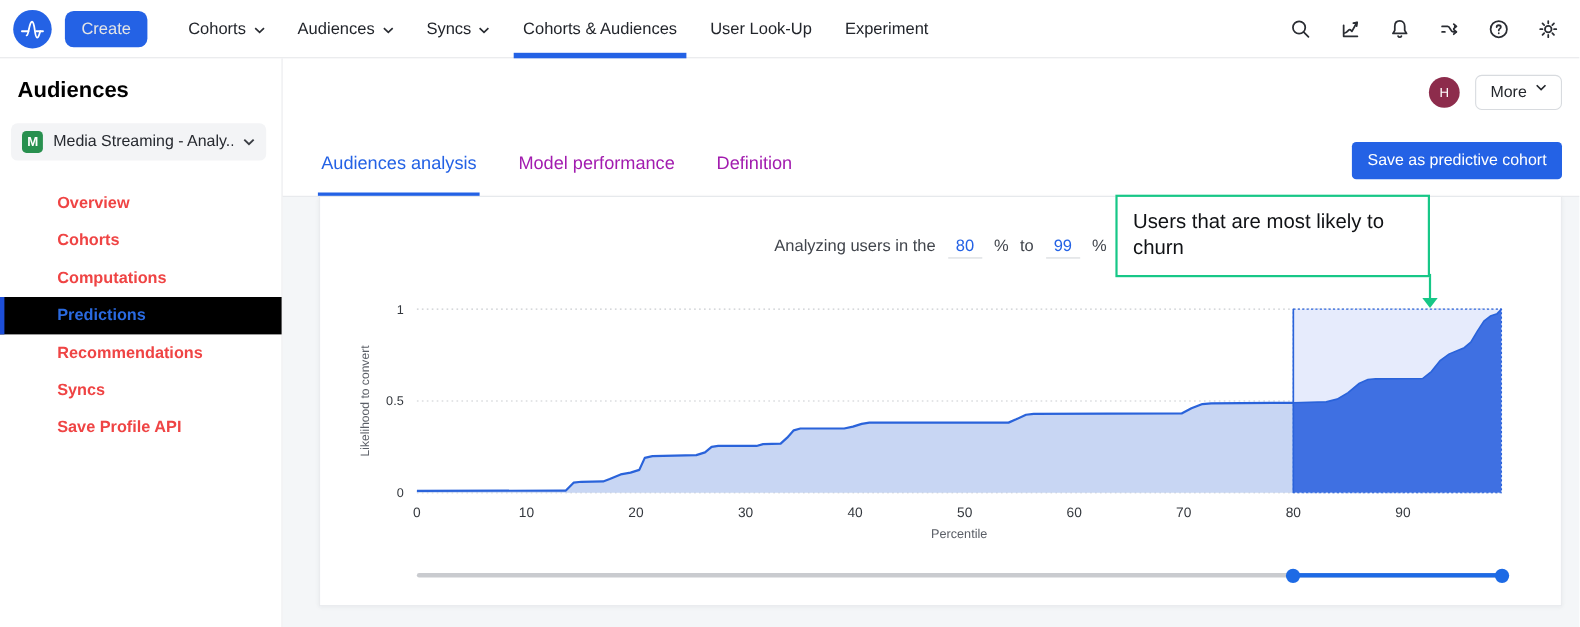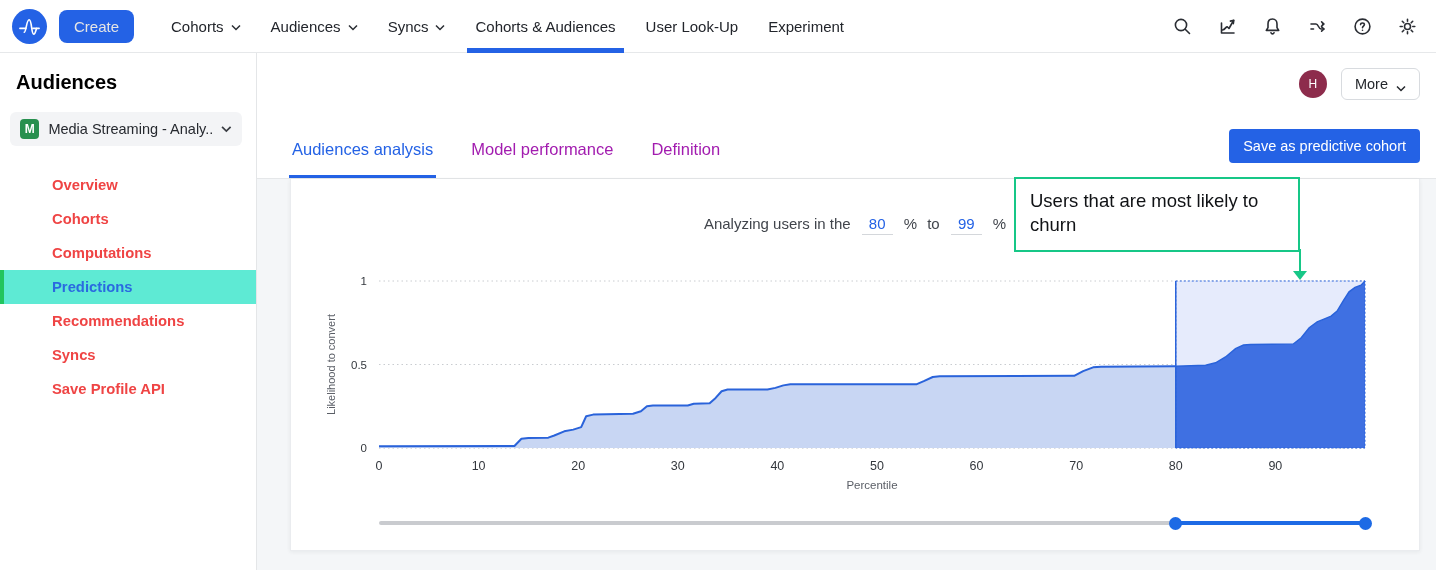--- a/index.html
+++ b/index.html
@@ -29,28 +29,28 @@
   .sidebar-title { font-size:20px; font-weight:700; color:#000000; padding:0 16px; margin-bottom:18px; }
   .project-pill { margin:0 14px 22px 10px; height:34px; background:#f3f4f6; border-radius:6px;
     display:flex; align-items:center; gap:9px; padding:0 10px; cursor:pointer; }
   .project-badge { width:20px; height:20px; border-radius:4px; background:#28904f; color:#fff;
     font-size:12px; font-weight:700; display:flex; align-items:center; justify-content:center; }
   .project-name { font-size:14.5px; color:#26292f; white-space:nowrap; overflow:hidden; }
   .project-pill .chev { margin-left:auto; color:#3a3d43; }
   .side-menu { list-style:none; }
   .side-item { padding:9px 16px 9px 48px; font-size:14.8px; font-weight:700; color:#ef4444;
     cursor:pointer; border-left:4px solid transparent; }
-  .side-item.active { color:#2a6ae0; background:#5eead4; border-left:4px solid #22c55e; }
+  .side-item.active { color:#2a6ae0; background:#000000; border-left:4px solid #1d4ed8; }
 
   .main { flex:1; display:flex; flex-direction:column; background:#fff; min-width:0; }
   .header-row { height:62px; display:flex; align-items:center; justify-content:flex-end;
     gap:14px; padding-right:16px; }
   .avatar { width:28px; height:28px; border-radius:50%; background:#8d2c4c; color:#fff;
     font-size:12px; display:flex; align-items:center; justify-content:center; cursor:pointer; }
-  .more-btn { display:flex; align-items:flex-end; gap:8px; border:1px solid #d8dbdf; background:#fff;
+  .more-btn { display:flex; align-items:flex-start; gap:8px; border:1px solid #d8dbdf; background:#fff;
     border-radius:6px; font-size:14.5px; color:#24272c; padding:7px 13px; cursor:pointer; font-family:inherit; }
 
   .tabs-row { height:64px; border-bottom:1px solid #e5e7e9; display:flex; align-items:flex-end;
     padding-left:33px; position:relative; }
   .tab { font-size:16.5px; color:#a21caf; padding:0 2px 19px 2px; margin-right:34px;
     position:relative; cursor:pointer; white-space:nowrap; }
   .tab.active { color:#2462e5; }
   .tab.active::after { content:""; position:absolute; left:-1px; right:-1px; bottom:0; height:3.5px; background:#2462e5; }
   .save-btn { position:absolute; right:16px; bottom:15px; background:#2462e5; color:#fff; border:none;
     border-radius:4px; font-size:14.5px; padding:9px 14px; cursor:pointer; font-family:inherit; }

